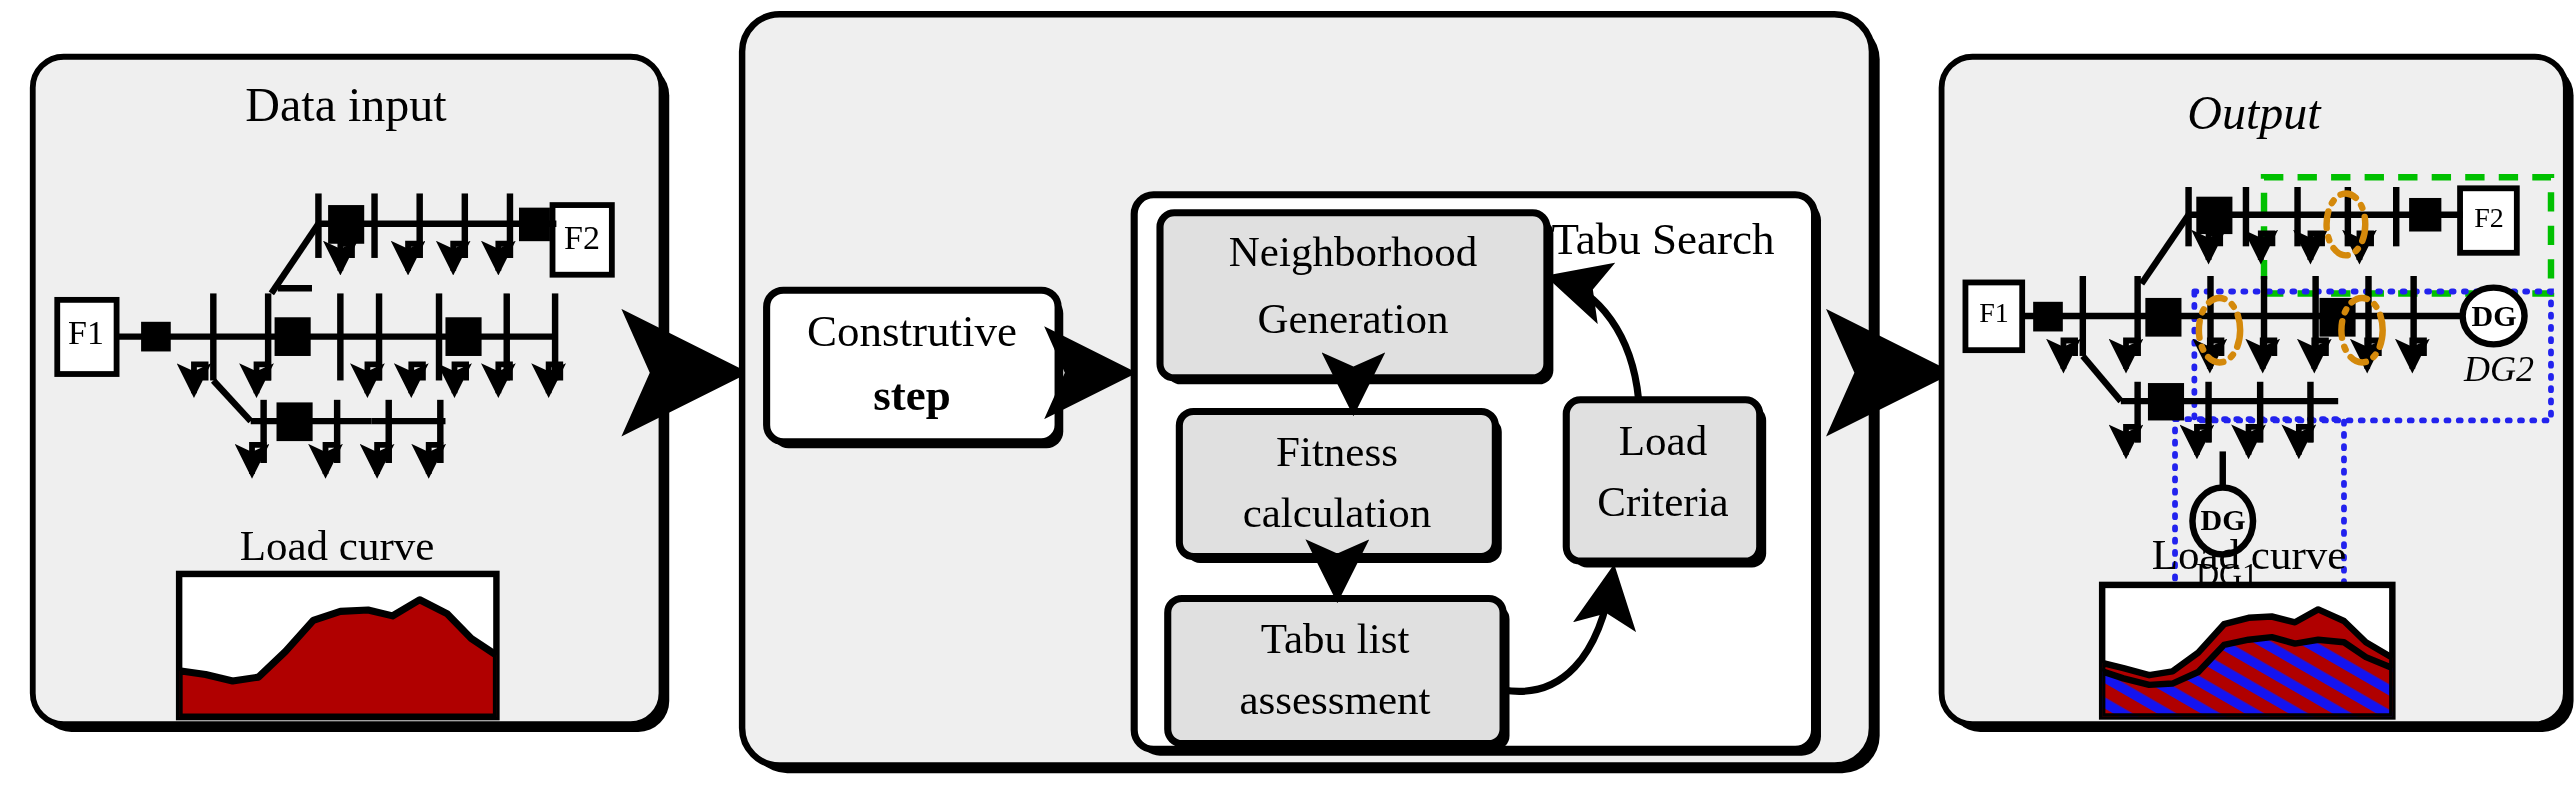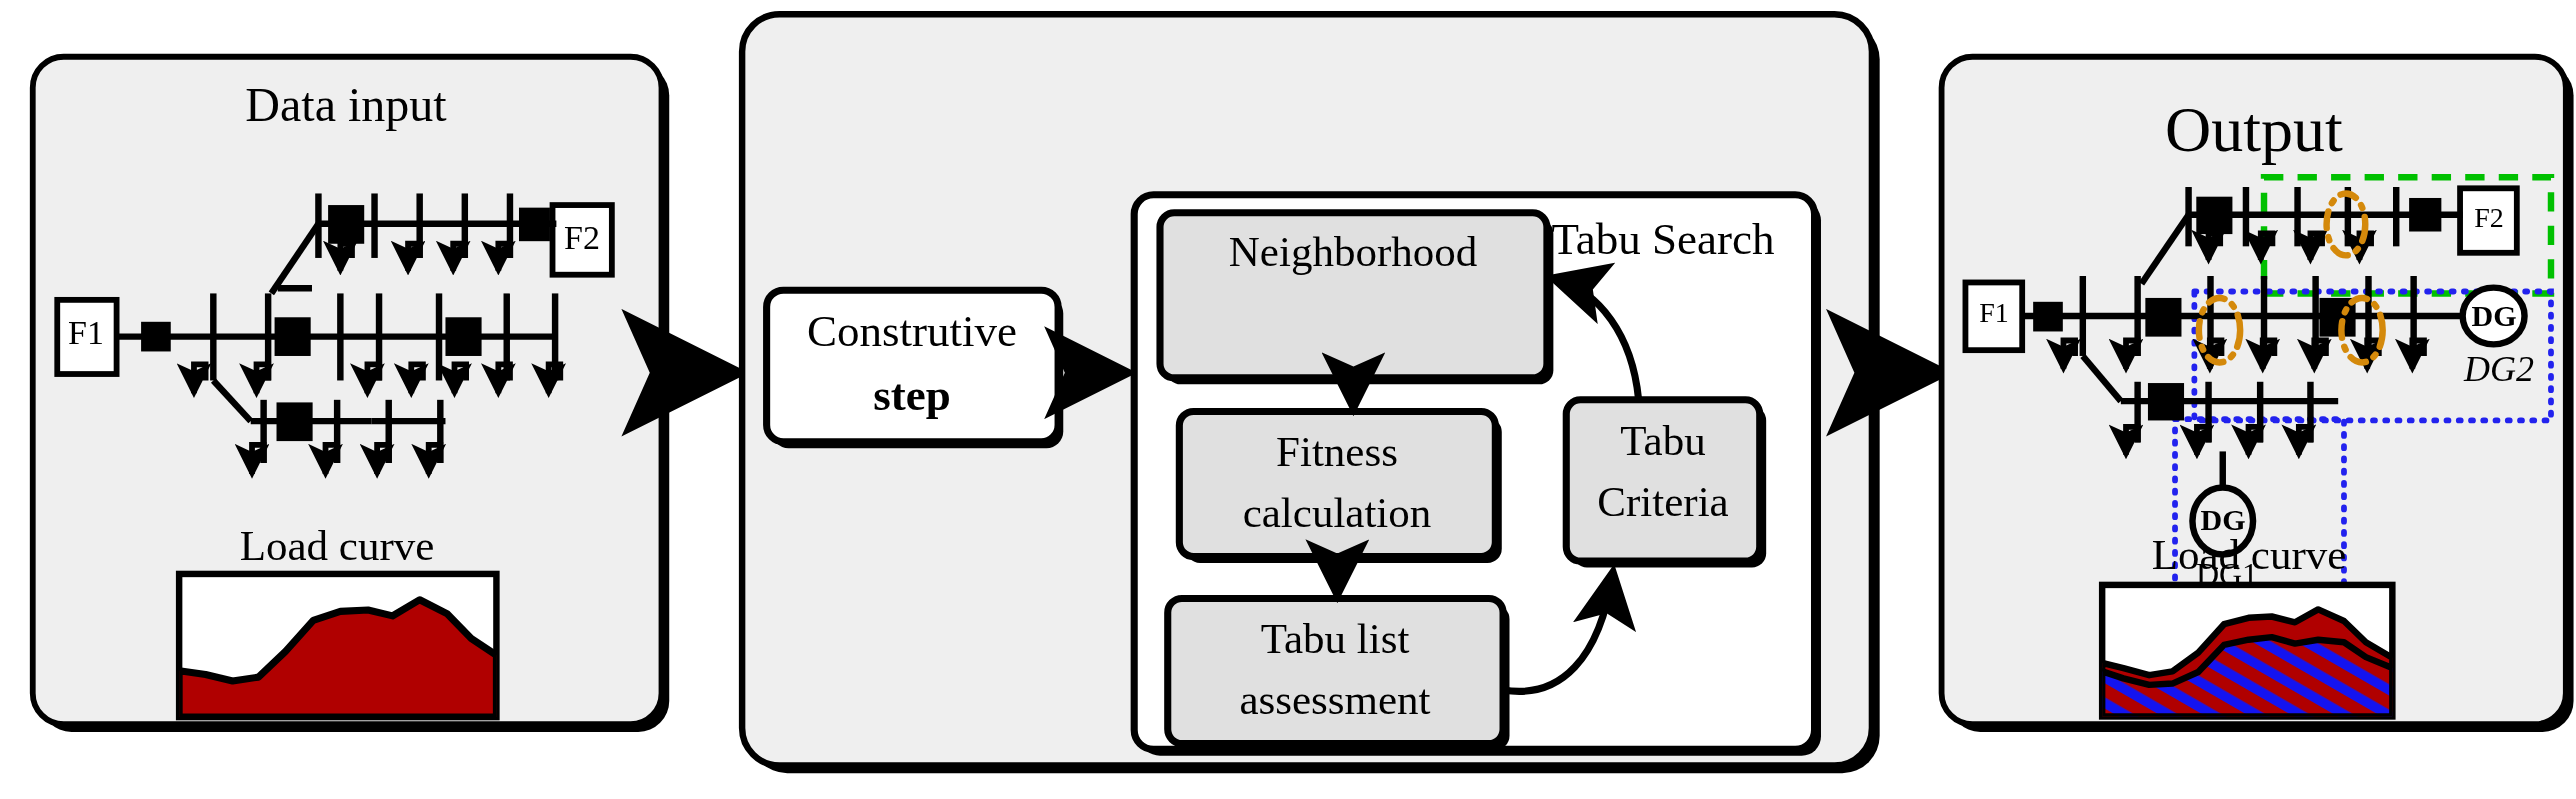--- a/index.html
+++ b/index.html
@@ -280,31 +280,32 @@
 <div class="lbl ctr" style="left:346px;top:77px;font-size:48px;">Data input</div>
 <div class="lbl ctr" style="left:86px;top:314px;font-size:34px;">F1</div>
 <div class="lbl ctr" style="left:582px;top:219px;font-size:34px;">F2</div>
 <div class="lbl ctr" style="left:337px;top:521px;font-size:43px;">Load curve</div>
 
 <div class="lbl ctr" style="left:912px;top:305px;font-size:45px;">Construtive</div>
 <div class="lbl ctr" style="left:912px;top:369px;font-size:45px;font-weight:bold;">step</div>
 <div class="lbl ctr" style="left:1663px;top:213px;font-size:45px;">Tabu Search</div>
 
 <div class="lbl ctr" style="left:1353px;top:227px;font-size:43px;">Neighborhood</div>
+<div class="lbl ctr" style="left:1353px;top:294px;font-size:43px;">Generation</div>
 
 <div class="lbl ctr" style="left:1337px;top:427px;font-size:43px;">Fitness</div>
 <div class="lbl ctr" style="left:1337px;top:488px;font-size:43px;">calculation</div>
 
 <div class="lbl ctr" style="left:1335px;top:614px;font-size:43px;">Tabu list</div>
 <div class="lbl ctr" style="left:1335px;top:675px;font-size:43px;">assessment</div>
 
-<div class="lbl ctr" style="left:1663px;top:416px;font-size:43px;">Tabu</div>
+<div class="lbl ctr" style="left:1663px;top:416px;font-size:43px;">Load</div>
 <div class="lbl ctr" style="left:1663px;top:477px;font-size:43px;">Criteria</div>
 
-<div class="lbl ctr" style="left:2254px;top:93px;font-size:64px;">Output</div>
+<div class="lbl ctr" style="left:2254px;top:85px;font-size:48px;font-style:italic;">Output</div>
 <div class="lbl ctr" style="left:1994px;top:297px;font-size:28px;">F1</div>
 <div class="lbl ctr" style="left:2489px;top:202px;font-size:28px;">F2</div>
 <div class="lbl ctr" style="left:2494px;top:299px;font-size:30px;font-weight:bold;">DG</div>
 <div class="lbl ctr" style="left:2499px;top:348px;font-size:36px;font-style:italic;">DG2</div>
 <div class="lbl ctr" style="left:2223px;top:503px;font-size:30px;font-weight:bold;">DG</div>
 <div class="lbl ctr" style="left:2227px;top:556px;font-size:32px;">DG1</div>
 <div class="lbl ctr" style="left:2249px;top:530px;font-size:43px;">Load curve</div>
 
 </div>
 

